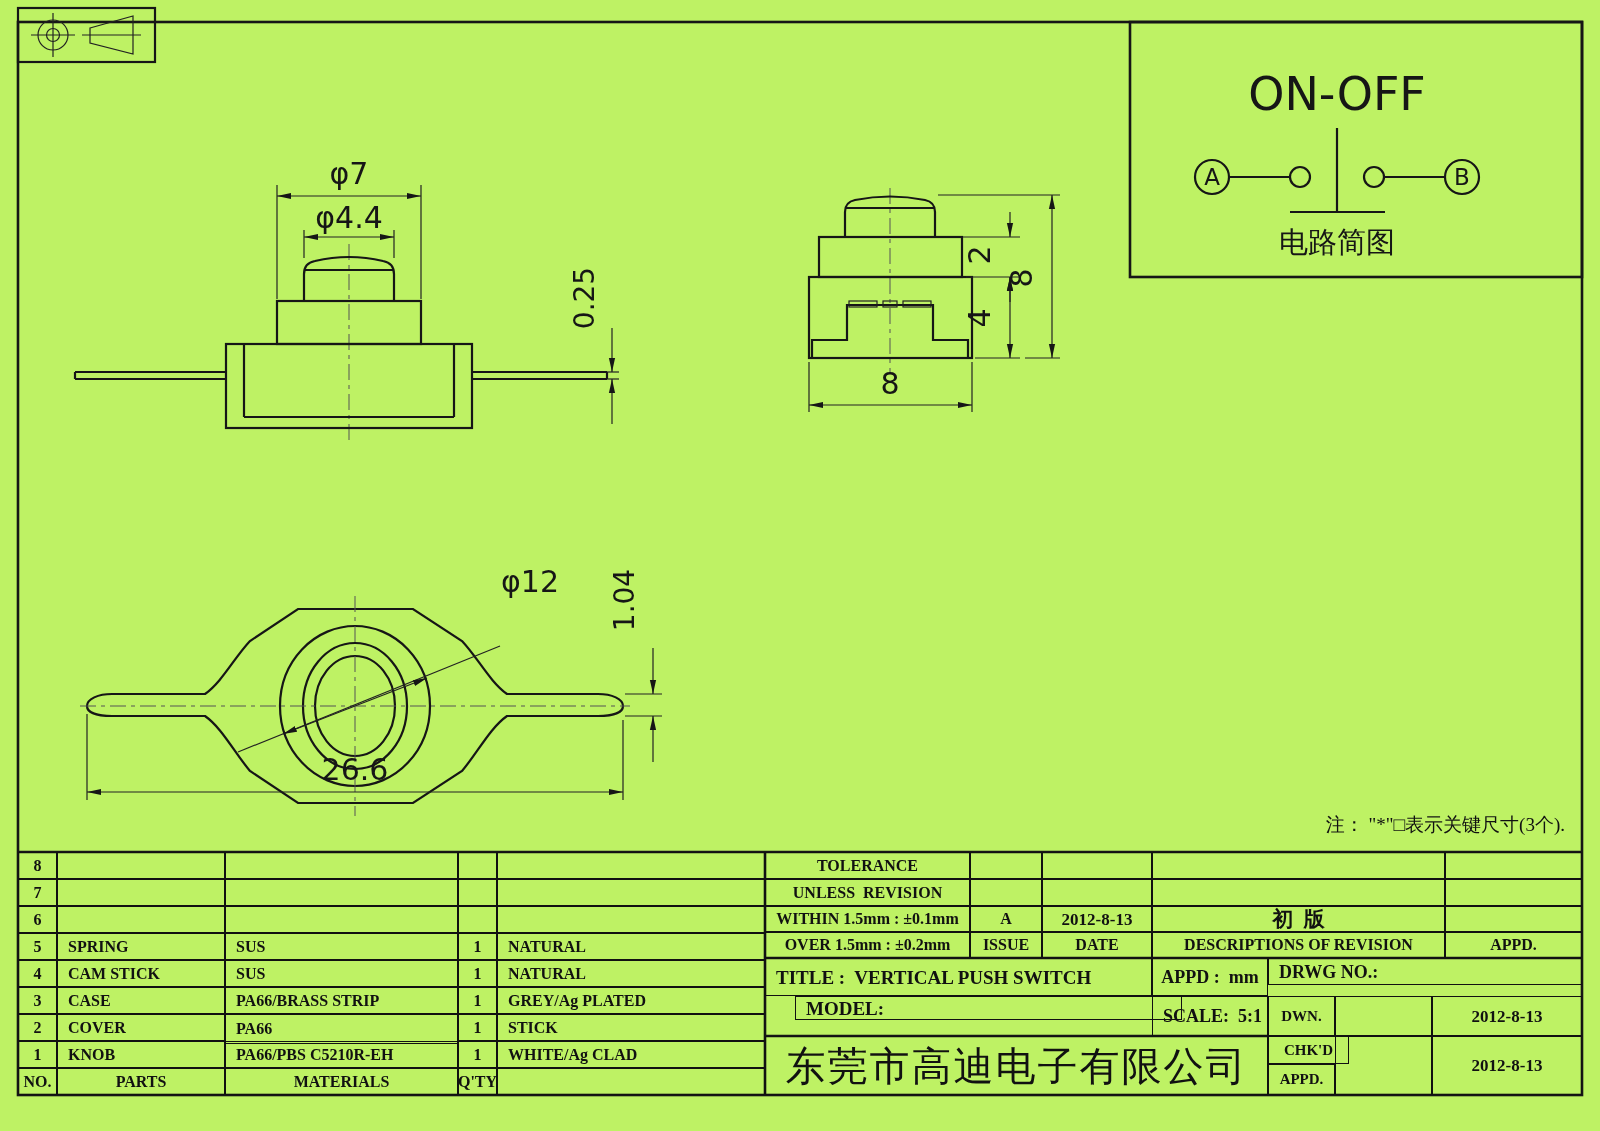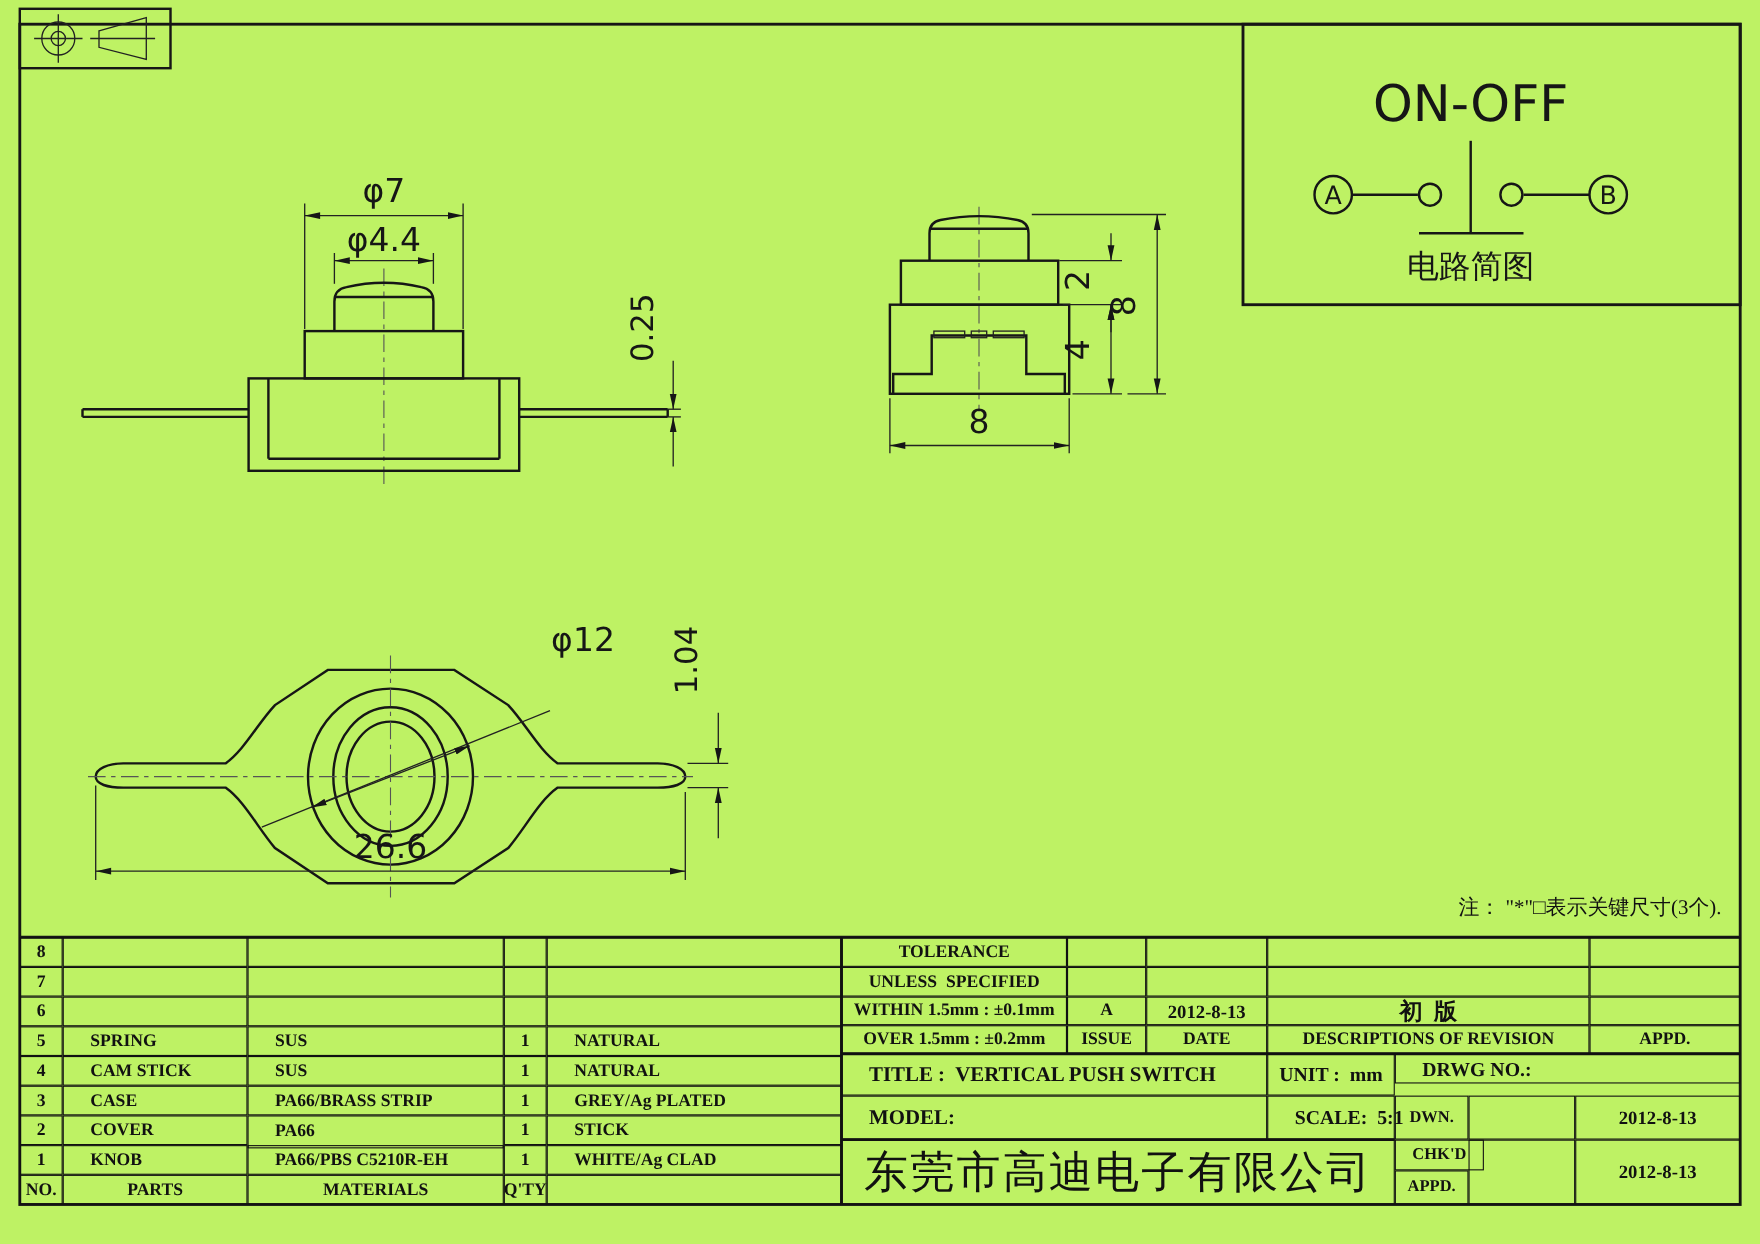--- a/index.html
+++ b/index.html
@@ -10,21 +10,21 @@
   .bb{stroke:#161616;stroke-width:2.6;fill:none;}
   .d{stroke:#222;stroke-width:1.2;fill:none;}
   .cl{stroke:#555;stroke-width:1;fill:none;stroke-dasharray:16 5 4 5;}
   .dim{font-family:"DejaVu Sans",sans-serif;font-size:28px;fill:#161616;}
   .dimL{font-family:"DejaVu Sans",sans-serif;font-size:30px;fill:#161616;}
   .ckt{font-family:"DejaVu Sans",sans-serif;fill:#161616;}
   .c{position:absolute;box-sizing:border-box;border:1px solid #111;display:flex;
      align-items:center;font-family:"Liberation Serif",serif;font-weight:bold;
      font-size:16px;white-space:pre;line-height:1;}
   .center{justify-content:center;}
-  .left{justify-content:flex-start;padding-left:24px;}
+  .left{justify-content:flex-start;padding-left:10px;}
   .t19{font-size:19px;}
   .t18{font-size:18px;}
   .t17{font-size:17px;}
   .t15{font-size:15px;}
   .t21{font-size:21px;}
   .company{font-family:"DejaVu Sans",sans-serif;font-weight:500;font-size:40px;letter-spacing:2px;}
   .note{position:absolute;left:1120px;top:812px;width:445px;text-align:right;
         font-size:19px;font-family:"Liberation Serif",serif;color:#111;}
 </style>
 </head>
@@ -228,21 +228,21 @@
   <div class="c center" style="left:18px;top:1068px;width:39px;height:27px">NO.</div>
   <div class="c center" style="left:57px;top:1068px;width:168px;height:27px">PARTS</div>
   <div class="c center" style="left:225px;top:1068px;width:233px;height:27px">MATERIALS</div>
   <div class="c center" style="left:458px;top:1068px;width:39px;height:27px">Q'TY</div>
   <div class="c left" style="left:497px;top:1068px;width:268px;height:27px"></div>
 </div>
 
 <div>
 
   <div class="c center" style="left:765px;top:852px;width:205px;height:27px">TOLERANCE</div>
-  <div class="c center" style="left:765px;top:879px;width:205px;height:27px">UNLESS  SPECIFIED</div>
+  <div class="c center" style="left:765px;top:879px;width:205px;height:27px">UNLESS  REVISION</div>
   <div class="c center" style="left:765px;top:906px;width:205px;height:26px">WITHIN 1.5mm : ±0.1mm</div>
   <div class="c center" style="left:765px;top:932px;width:205px;height:26px">OVER 1.5mm : ±0.2mm</div>
 
   <div class="c center" style="left:970px;top:852px;width:72px;height:27px"></div>
   <div class="c center" style="left:970px;top:879px;width:72px;height:27px"></div>
   <div class="c center" style="left:970px;top:906px;width:72px;height:26px">A</div>
   <div class="c center" style="left:970px;top:932px;width:72px;height:26px">ISSUE</div>
 
   <div class="c center" style="left:1042px;top:852px;width:110px;height:27px"></div>
   <div class="c center" style="left:1042px;top:879px;width:110px;height:27px"></div>
@@ -253,24 +253,24 @@
   <div class="c center" style="left:1152px;top:879px;width:293px;height:27px"></div>
   <div class="c center t21" style="left:1152px;top:906px;width:293px;height:26px">初  版</div>
   <div class="c center" style="left:1152px;top:932px;width:293px;height:26px">DESCRIPTIONS OF REVISION</div>
 
   <div class="c center" style="left:1445px;top:852px;width:137px;height:27px"></div>
   <div class="c center" style="left:1445px;top:879px;width:137px;height:27px"></div>
   <div class="c center" style="left:1445px;top:906px;width:137px;height:26px"></div>
   <div class="c center" style="left:1445px;top:932px;width:137px;height:26px">APPD.</div>
 
   <div class="c left t19" style="left:765px;top:958px;width:387px;height:38px">TITLE :  VERTICAL PUSH SWITCH</div>
-  <div class="c center t18" style="left:1152px;top:958px;width:116px;height:38px">UNIT :  mm</div>
+  <div class="c center t18" style="left:1152px;top:958px;width:116px;height:38px">APPD :  mm</div>
   <div class="c left t18" style="left:1268px;top:958px;width:314px;height:27px">DRWG NO.:</div>
 
-  <div class="c left t19" style="left:765px;top:996px;width:387px;height:40px">MODEL:</div>
+  <div class="c left t19" style="left:795px;top:996px;width:387px;height:24px">MODEL:</div>
   <div class="c left t18" style="left:1152px;top:996px;width:116px;height:40px">SCALE:  5:1</div>
   <div class="c center t15" style="left:1268px;top:996px;width:67px;height:40px">DWN.</div>
   <div class="c center" style="left:1335px;top:996px;width:97px;height:40px"></div>
   <div class="c center t17" style="left:1432px;top:996px;width:150px;height:40px">2012-8-13</div>
 
   <div class="c center company" style="left:765px;top:1036px;width:503px;height:59px">东莞市高迪电子有限公司</div>
   <div class="c center t15" style="left:1268px;top:1036px;width:81px;height:28px">CHK'D</div>
   <div class="c center t15" style="left:1268px;top:1064px;width:67px;height:31px">APPD.</div>
   <div class="c center" style="left:1335px;top:1036px;width:97px;height:59px"></div>
   <div class="c center t17" style="left:1432px;top:1036px;width:150px;height:59px">2012-8-13</div>

